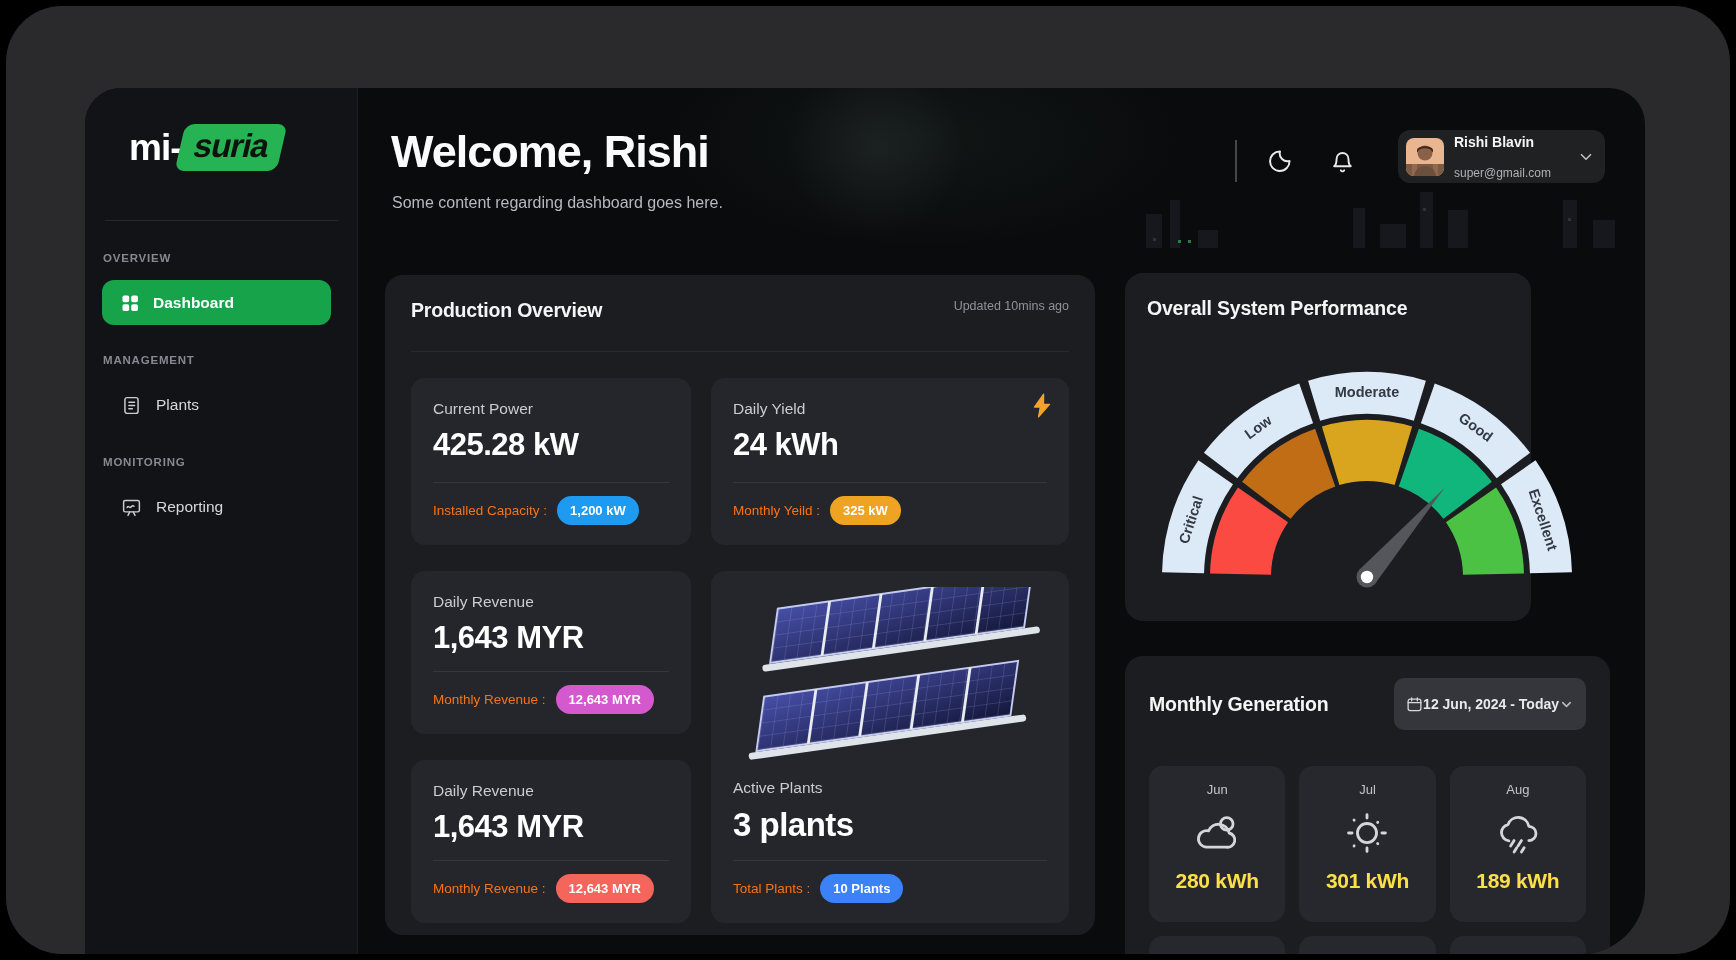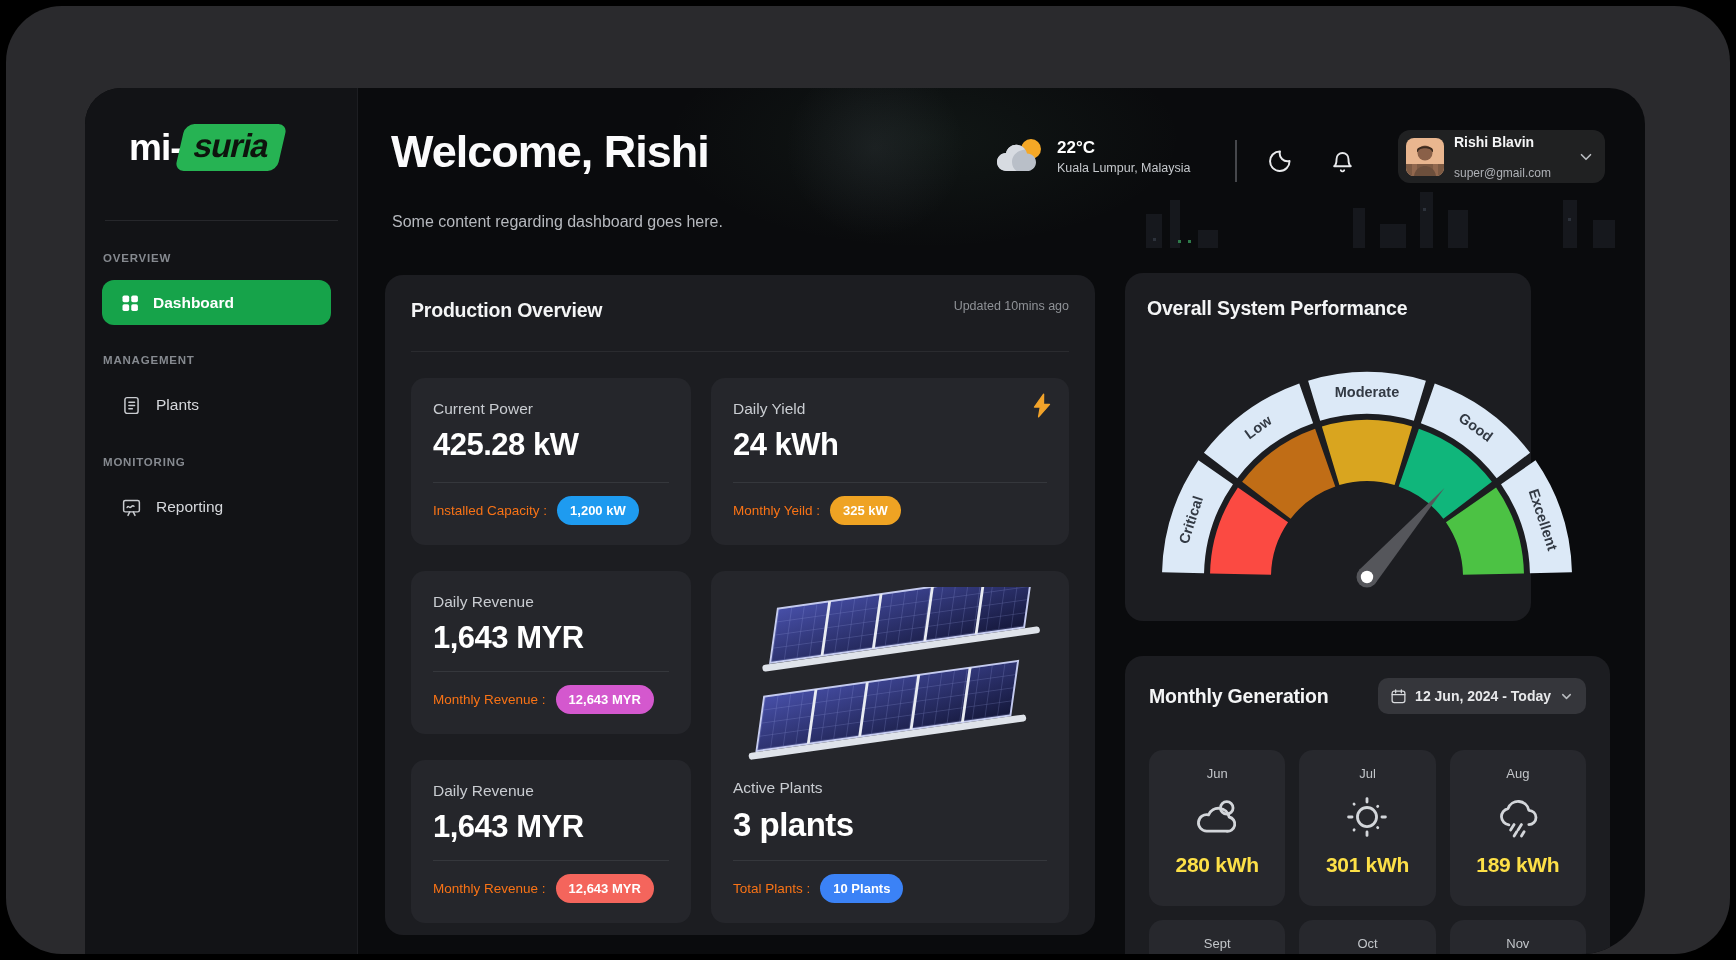--- a/index.html
+++ b/index.html
@@ -33,21 +33,21 @@
   .icon { flex:none; }
 
   
   .skyline { position:absolute; left:273px; top:0; right:0; height:200px; pointer-events:none; }
   .bld { position:absolute; background:#16181d; }
   .dot { position:absolute; width:3px; height:3px; background:#2d323b; }
   .dot.green { background:#2e7a4a; }
 
   
   .h1 { position:absolute; left:306px; top:38px; color:#fbfbfc; font-size:45px; font-weight:700; letter-spacing:-1px; z-index:2; }
-  .subtitle { position:absolute; left:307px; top:106px; color:#b6b9be; font-size:16px; z-index:2;margin-top:19px; }
+  .subtitle { position:absolute; left:307px; top:106px; color:#b6b9be; font-size:16px; z-index:2; }
   .weather { position:absolute; left:908px; top:47px; display:flex; align-items:center; gap:10px; z-index:2; }
   .w-temp { color:#fff; font-size:17px; font-weight:700; }
   .w-loc { color:#c6c9cd; font-size:12.5px; margin-top:3px; }
   .vdivider { position:absolute; left:1150px; top:52px; width:2px; height:42px; background:#46474b; z-index:2; }
   .icon-btn { position:absolute; top:56px; width:34px; height:34px; display:flex; align-items:center; justify-content:center; cursor:pointer; z-index:2; }
   .profile { position:absolute; left:1313px; top:42px; width:207px; height:53px; border-radius:12px;
     background:rgba(255,255,255,.09); display:flex; align-items:center; padding:0 10px 0 8px; gap:10px; cursor:pointer; z-index:2; }
   .avatar { width:38px; height:38px; border-radius:8px; overflow:hidden; flex:none; }
   .p-name { color:#f5f6f7; font-size:14px; font-weight:700; }
   .p-mail { color:#aeb1b6; font-size:12px; margin-top:16px; }
@@ -72,22 +72,22 @@
   .pill { color:#fff; font-size:13px; font-weight:700; padding:7px 13px; border-radius:999px; }
   .stat.plants { grid-column:2; grid-row:2 / span 2; }
   .bolt { position:absolute; top:14px; right:14px; }
   .solar { flex:none; height:186px; margin:-6px -6px 6px; }
 
   .perf { left:1040px; top:185px; width:406px; height:348px; padding:24px 22px; }
   .gauge-wrap { position:absolute; left:22px; top:66px; }
 
   .monthly { left:1040px; top:568px; width:485px; height:450px; padding:22px 24px; }
   .monthly-head { display:flex; align-items:center; justify-content:space-between; }
-  .date-btn { height:36px; background:#35363b; border-radius:10px; display:flex; align-items:center;
-    gap:8px; padding:0 12px; cursor:pointer; }
+  .date-btn { height:52px; background:#35363b; border-radius:10px; display:flex; align-items:center;
+    padding:0 12px; cursor:pointer; }
   .date-label { color:#e8e9eb; font-size:14px; font-weight:600; }
   .tiles { margin-top:36px; display:grid; grid-template-columns:repeat(3,1fr); gap:14px; }
   .tile { background:#27282d; border-radius:14px; height:156px; display:flex; flex-direction:column; align-items:center; }
   .tile-month { color:#c2c5c9; font-size:13px; margin-top:16px; }
   .tile-icon { margin-top:10px; }
   .tile-value { color:#fde047; font-size:21px; font-weight:800; margin-top:10px; letter-spacing:-.3px; }
 </style>
 </head>
 <body>
 
@@ -148,31 +148,20 @@
         <path d="M7 12c1.6-3 2.6 1.2 4.2-.3 1.4-1.3 2-2.6 3.6-1.2"></path>
         <path d="M10 17l-2 4M14 17l2 4"></path>
       </svg>
       <span class="lbl">Reporting</span>
     </div>
   </div>
 
   <div class="h1">Welcome, Rishi</div>
   <div class="subtitle">Some content regarding dashboard goes here.</div>
 
-  <div class="weather">
-    <svg width="54" height="42" viewBox="0 0 54 42">
-      <circle cx="38" cy="14" r="10" fill="#f5a826"></circle>
-      <path d="M14 36c-6 0-10-4-10-9s4-9 9-9c1.5-6 7-9 12-8 5 .8 8 4.5 9 8.5 5 0 9 3.8 9 8.7 0 5-4 8.8-9 8.8Z" fill="#b9bfc8"></path>
-      <path d="M14 36c-6 0-10-4-10-9s4-9 9-9c1.5-6 7-9 12-8 3 .5 5.5 2.2 7 4.5C25 15 19 20 19 27c0 4 1.8 7 4.5 9Z" fill="#d7dbe1"></path>
-    </svg>
-    <div>
-      <div class="w-temp">22°C</div>
-      <div class="w-loc">Kuala Lumpur, Malaysia</div>
-    </div>
-  </div>
 
   <div class="vdivider"></div>
 
   <div class="icon-btn" style="left:1178px">
     <svg width="26" height="26" viewBox="0 0 24 24" fill="none" stroke="#e8e9eb" stroke-width="1.8" stroke-linejoin="round">
       <path d="M12 3.2a7.2 7.2 0 0 0 8.8 8.8A9 9 0 1 1 12 3.2Z"></path>
     </svg>
   </div>
   <div class="icon-btn" style="left:1240px">
     <svg width="25" height="25" viewBox="0 0 24 24" fill="none" stroke="#e8e9eb" stroke-width="1.8" stroke-linecap="round" stroke-linejoin="round">

